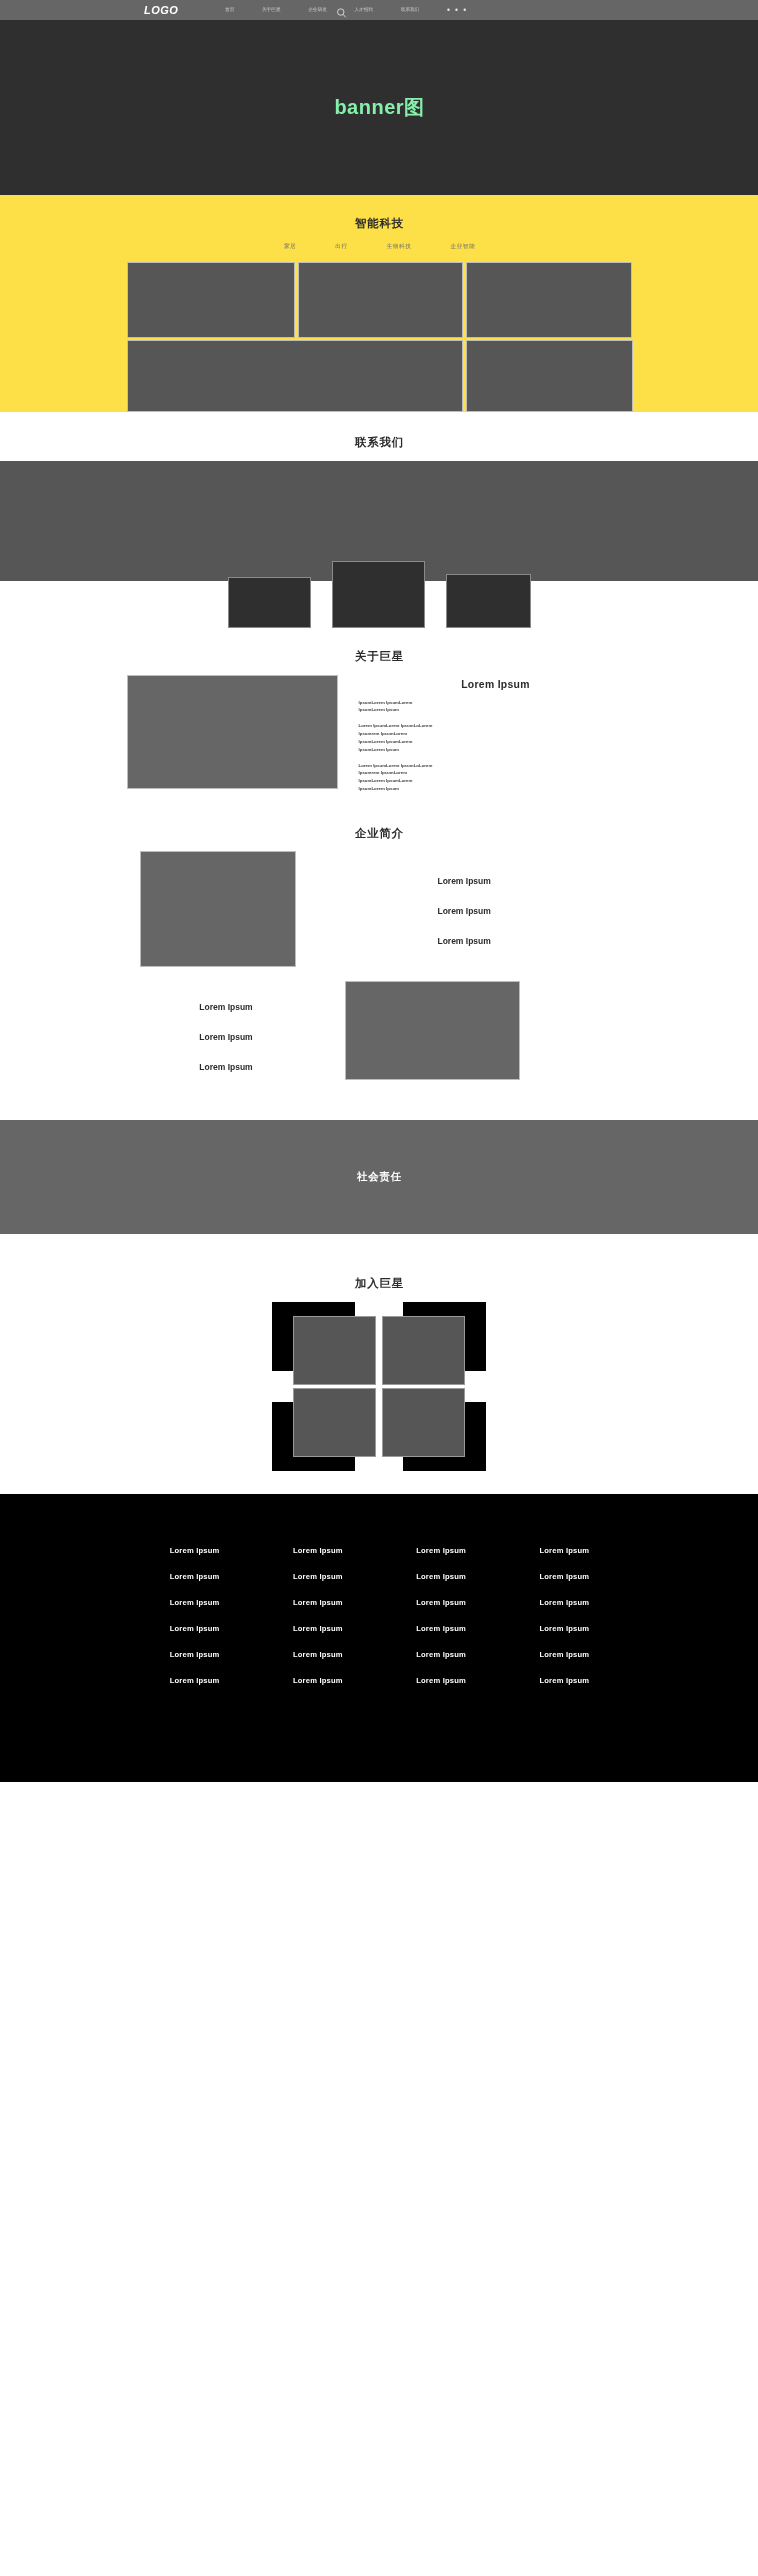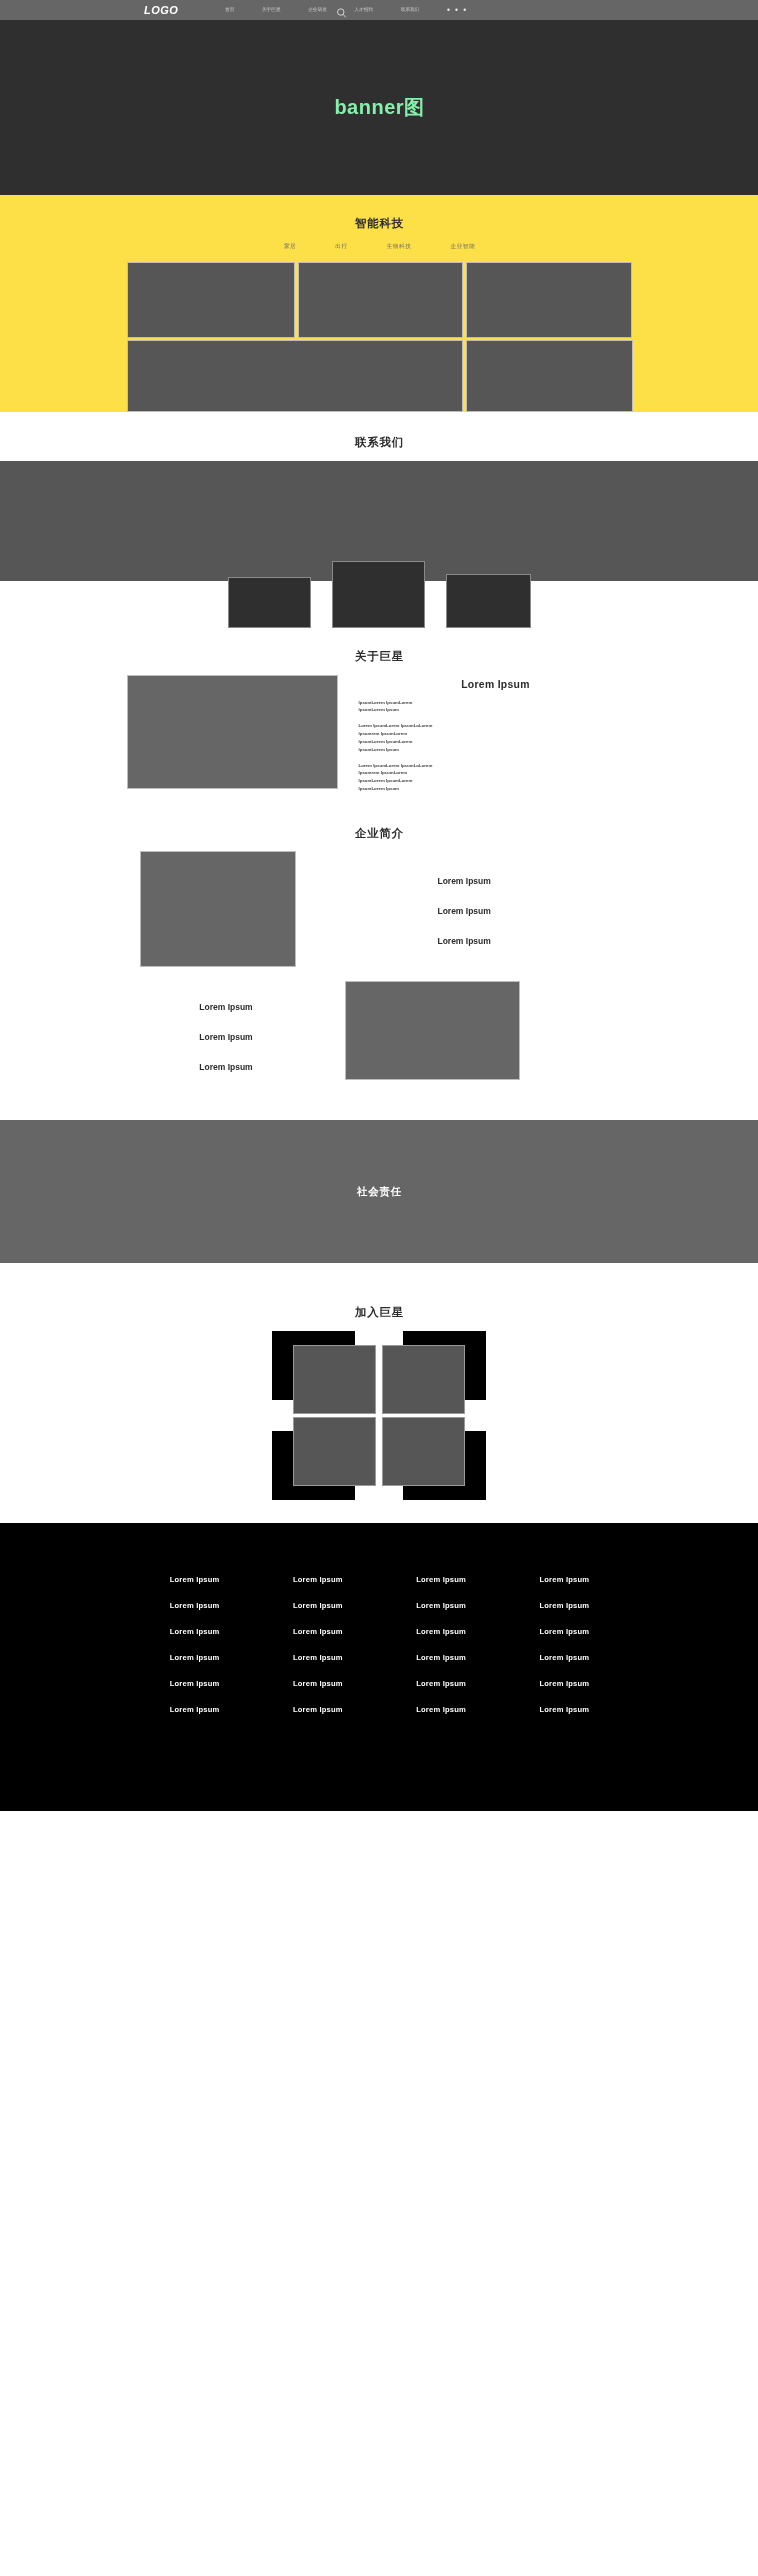--- a/index.html
+++ b/index.html
@@ -101,21 +101,21 @@
   .promo-img-a { width:156px; height:116px; background:#666666; border:0.9px solid #bdbdbd; margin-left:13.3px; }
   .promo-list-a { flex:1; padding-top:25px; text-align:center; }
   .promo-row-b { width:506px; margin:13.3px auto 0 auto; display:flex; align-items:flex-start; }
   .promo-list-b { width:199px; padding-top:21px; text-align:center; }
   .promo-img-b { width:175px; height:99px; background:#666666; border:0.9px solid #bdbdbd; margin-left:19px; }
   .promo-item { font-size:8.5px; font-weight:700; color:#2b2b2b; margin-bottom:20px; }
 
   
   .csr-spacer { height:28.5px; background:#fff; }
   .csr {
-    width:759px; height:143px; background:#666666;
+    width:759px; height:114px; background:#666666;
     display:flex; align-items:center; justify-content:center;
   }
   .csr-text { color:#ffffff; font-size:10.4px; font-weight:700; letter-spacing:0.9px; }
 
   
   .join { padding-top:42px; background:#fff; }
   .join-grid { width:216px; margin:10.4px auto 0 auto; }
   .join-line { display:flex; gap:6.6px; }
   .join-line + .join-line { margin-top:3.8px; }
   .join-cell { position:relative; width:104px; height:83px; }

